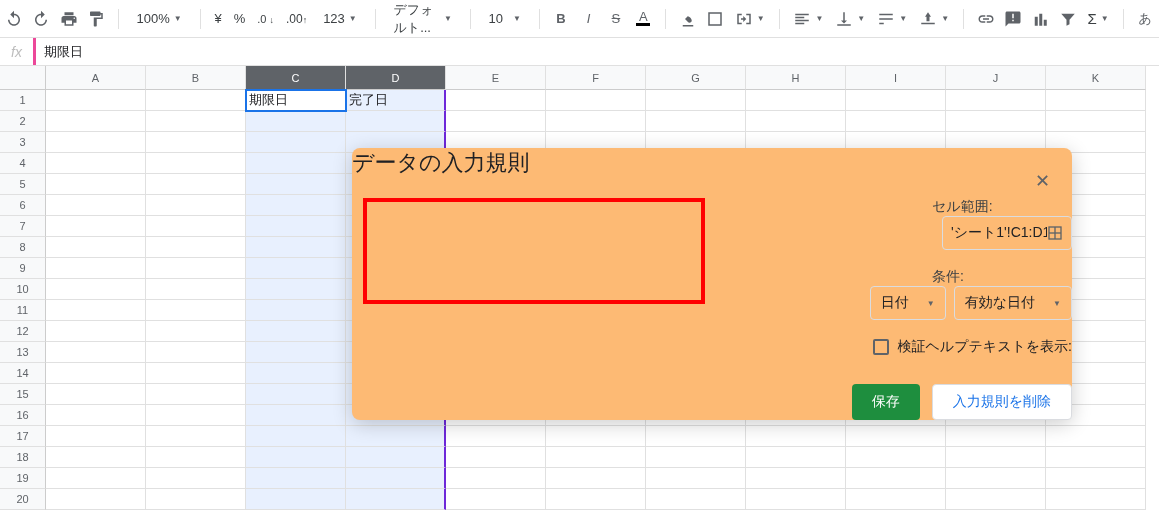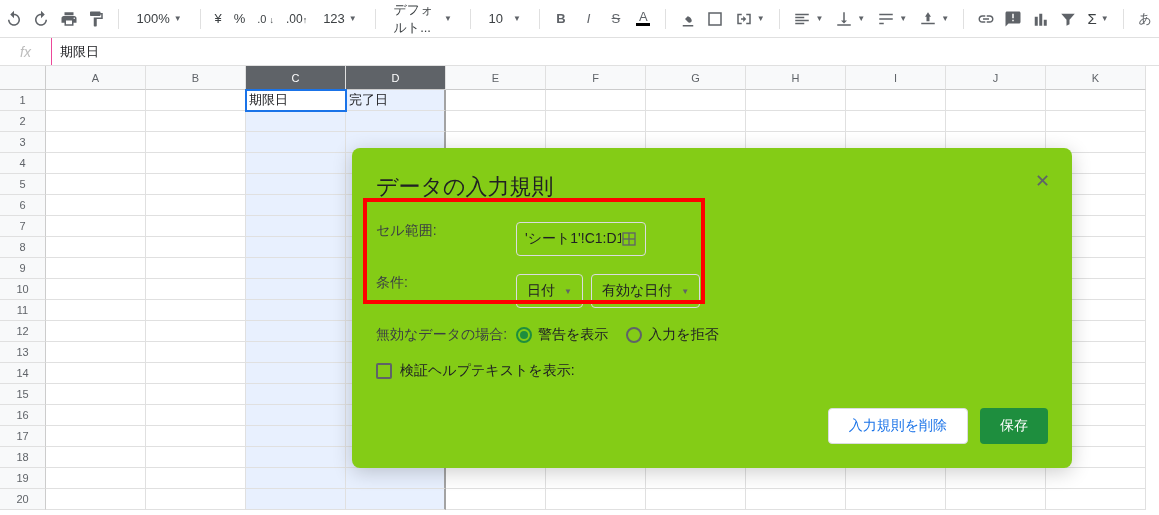--- a/index.html
+++ b/index.html
@@ -9,44 +9,44 @@
 .toolbar { height: 38px; border-bottom: 1px solid #e0e0e0; display: flex; align-items: center; padding: 0 4px; gap: 8px; }
 .tb-btn { width: 26px; height: 26px; display: flex; align-items: center; justify-content: center; border-radius: 2px; cursor: pointer; color: #5f6368; }
 .tb-sep { width: 1px; height: 20px; background: #e0e0e0; margin: 0 4px; }
 .tb-sel { height: 24px; padding: 0 6px; display: flex; align-items: center; gap: 4px; cursor: pointer; font-size: 13px; color: #3c4043; border-radius: 2px; }
 .caret { font-size: 8px; color: #5f6368; }
 .tb-txt { font-size: 13px; color: #3c4043; padding: 0 2px; cursor: pointer; }
 .color-underline { width: 14px; height: 3px; background: #000; margin-top: 1px; }
 
 
 .fx-bar { height: 28px; border-bottom: 1px solid #e0e0e0; display: flex; align-items: center; }
-.fx-label { width: 52px; text-align: center; font-style: italic; color: #bdbdbd; font-size: 14px; border-right: 1px solid #ec4899; height: 100%; display: flex; align-items: center; justify-content: center; }
+.fx-label { width: 36px; text-align: center; font-style: italic; color: #bdbdbd; font-size: 14px; border-right: 3px solid #ec4899; height: 100%; display: flex; align-items: center; justify-content: center; }
 .fx-input { flex: 1; padding: 0 8px; font-size: 13px; height: 100%; display: flex; align-items: center; }
 
 
 .grid { display: grid; grid-template-columns: 46px repeat(11, 100px); }
 .col-head { height: 24px; background: #f8f9fa; border-right: 1px solid #e0e0e0; border-bottom: 1px solid #ccc; display: flex; align-items: center; justify-content: center; font-size: 11px; color: #5f6368; }
 .col-head.sel { background: #5f6368; color: #fff; }
 .row-head { height: 21px; background: #f8f9fa; border-right: 1px solid #ccc; border-bottom: 1px solid #e0e0e0; display: flex; align-items: center; justify-content: center; font-size: 11px; color: #5f6368; }
 .corner { background: #f8f9fa; border-right: 1px solid #ccc; border-bottom: 1px solid #ccc; }
 .cell { height: 21px; border-right: 1px solid #e0e0e0; border-bottom: 1px solid #e0e0e0; padding: 0 3px; font-size: 13px; display: flex; align-items: center; background: #fff; }
 .cell.sel-range { background: #e8f0fe; }
 .cell.active { outline: 2px solid #1a73e8; outline-offset: -1px; background: #fff; z-index: 2; position: relative; }
-.sel-border-right { border-right: 2px solid #a3a3a3; }
-
-
-.dialog { position: absolute; left: 352px; top: 148px; width: 720px; background: #84cc16; border-radius: 8px; box-shadow: 0 4px 20px rgba(0,0,0,0.2); padding: 24px; }
+.sel-border-right { border-right: 2px solid #6d28d9; }
+
+
+.dialog { position: absolute; left: 352px; top: 148px; width: 720px; background: #fdba74; border-radius: 8px; box-shadow: 0 4px 20px rgba(0,0,0,0.2); }
 .dialog-title { font-size: 22px; color: #202124; margin-bottom: 20px; }
 .dialog-close { position: absolute; top: 22px; right: 22px; cursor: pointer; color: #5f6368; font-size: 18px; }
-.dialog-row { display: flex; align-items: flex-start; margin-bottom: 18px; }
+.dialog-row { display: flex; align-items: flex-end; margin-bottom: 18px; flex-direction: column; }
 .dialog-label { width: 140px; font-size: 14px; color: #3c4043; }
 .dialog-controls { display: flex; gap: 8px; align-items: center; }
 .range-input { border: 1px solid #dadce0; border-radius: 4px; height: 34px; padding: 0 8px; font-size: 14px; width: 130px; display: flex; align-items: center; justify-content: space-between; }
 .range-input span:first-child { white-space: nowrap; overflow: hidden; }
-.cond-sel { border: 1px solid #dadce0; border-radius: 4px; height: 34px; padding: 0 10px; font-size: 14px; display: flex; align-items: center; gap: 9px; cursor: pointer; }
+.cond-sel { border: 1px solid #dadce0; border-radius: 4px; height: 34px; padding: 0 10px; font-size: 14px; display: flex; align-items: center; gap: 18px; cursor: pointer; }
 .radio-group { display: flex; gap: 18px; align-items: center; }
 .radio { display: flex; align-items: center; gap: 6px; font-size: 14px; cursor: pointer; }
 .radio-circle { width: 16px; height: 16px; border: 2px solid #5f6368; border-radius: 50%; display: flex; align-items: center; justify-content: center; }
 .radio-circle.checked { border-color: #1e8e3e; }
 .radio-dot { width: 8px; height: 8px; background: #1e8e3e; border-radius: 50%; }
 .checkbox { width: 16px; height: 16px; border: 2px solid #5f6368; border-radius: 2px; }
 .dialog-actions { display: flex; justify-content: flex-end; gap: 12px; margin-top: 28px; }
 .btn { height: 36px; padding: 0 20px; border-radius: 4px; font-size: 14px; cursor: pointer; display: flex; align-items: center; border: 1px solid #dadce0; background: #fff; color: #1a73e8; }
 .btn.primary { background: #1e8e3e; color: #fff; border: none; }
 
@@ -521,42 +521,27 @@
           <span>日付</span>
           <span class="caret">▼</span>
         </div>
       <div class="cond-sel">
           <span>有効な日付</span>
           <span class="caret">▼</span>
         </div>
     </div>
   </div>
 
-  <div class="dialog-row">
-    <div class="dialog-label">無効なデータの場合:</div>
-    <div class="radio-group">
-      <div class="radio">
-        <div class="radio-circle checked">
-            <div class="radio-dot"></div>
-          </div>
-        <span>警告を表示</span>
-      </div>
-      <div class="radio">
-        <div class="radio-circle"></div>
-        <span>入力を拒否</span>
-      </div>
-    </div>
-  </div>
 
   <div class="dialog-row">
     <div class="dialog-controls">
       <div class="checkbox"></div>
       <span style="font-size:14px">検証ヘルプテキストを表示:</span>
     </div>
   </div>
 
   <div class="dialog-actions">
+    <div class="btn primary">保存</div>
     <div class="btn">入力規則を削除</div>
-    <div class="btn primary">保存</div>
   </div>
 </div>
 
 <div class="highlight" style="left:363px;top:198px;width:342px;height:106px"></div>
 
 </body></html>

